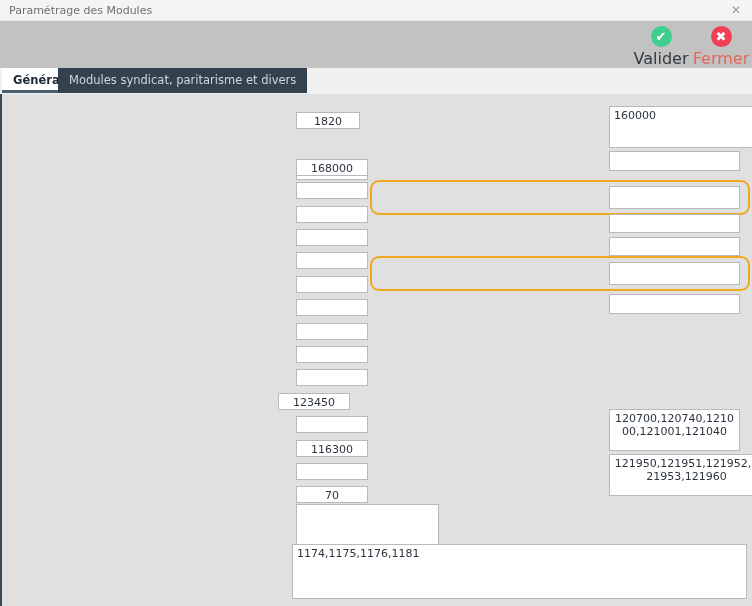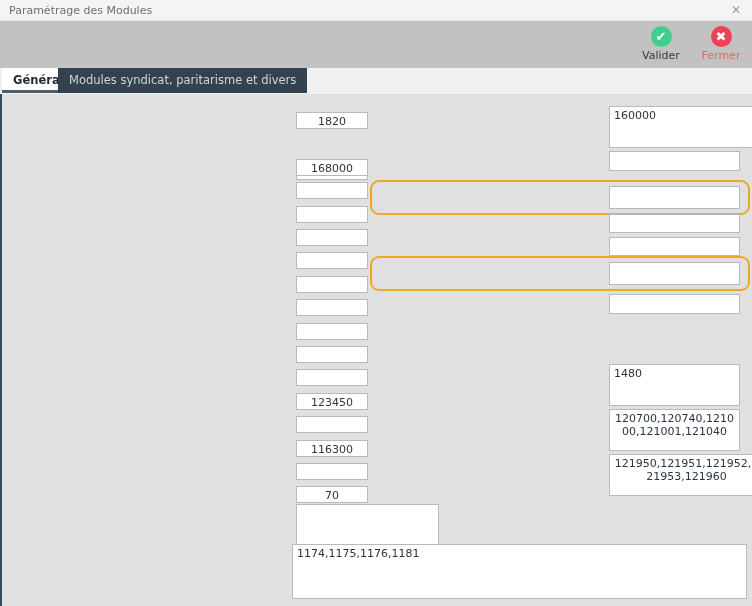--- a/index.html
+++ b/index.html
@@ -46,21 +46,21 @@
     position: absolute; top: 5px;
     width: 62px; text-align: center;
     cursor: pointer;
   }
   .tb-btn .circle {
     width: 21px; height: 21px; border-radius: 50%;
     margin: 0 auto 2px auto;
     color: #ffffff; font-size: 13px; font-weight: bold;
     line-height: 21px; text-align: center;
   }
-  .tb-btn .lbl { font-size: 11px; }
+  .tb-btn .lbl { font-size: 16px; }
   #btn-valider { left: 630px; }
   #btn-valider .circle { background: #3ecf8e; }
   #btn-valider .lbl { color: #333a40; }
   #btn-fermer { left: 690px; }
   #btn-fermer .circle { background: #ef4056; }
   #btn-fermer .lbl { color: #e2685c; }
 
   
   .tabstrip {
     position: absolute; left: 0; top: 68px;
@@ -149,21 +149,21 @@
     </div>
   </div>
 
   <div class="tabstrip">
     <div class="tab active">Général</div>
     <div class="tab inactive">Modules syndicat, paritarisme et divers</div>
   </div>
 
   <div class="panel" id="panel">
       <div class="lbl-left" style="left: 10px; top: 20px;"></div>
-      <div class="fld num" style="left: 294px; top: 18px; width: 72px; height: 17px;">
+      <div class="fld num" style="left: 294px; top: 18px; width: 64px; height: 17px;">
         <span class="v">1820</span>
       </div>
       <div class="lbl-left" style="left: 10px; top: 43.4px;"></div>
       <div class="fld num" style="left: 294px; top: 41.4px; width: 72px; height: 17px; margin-top: 28px;">
         <span class="v">1819</span>
       </div>
       <div class="lbl-left" style="left: 10px; top: 66.8px;"></div>
       <div class="fld num" style="left: 294px; top: 64.8px; width: 72px; height: 17px;">
         <span class="v">168000</span>
       </div>
@@ -197,21 +197,21 @@
       </div>
       <div class="lbl-left" style="left: 10px; top: 254px;"></div>
       <div class="fld num" style="left: 294px; top: 252px; width: 72px; height: 17px;">
         <span class="v"></span>
       </div>
       <div class="lbl-left" style="left: 10px; top: 277.4px;"></div>
       <div class="fld num" style="left: 294px; top: 275.4px; width: 72px; height: 17px;">
         <span class="v"></span>
       </div>
       <div class="lbl-left" style="left: 10px; top: 300.8px;"></div>
-      <div class="fld num" style="left: 294px; top: 298.8px; width: 72px; height: 17px;">
+      <div class="fld num" style="left: 276px; top: 298.8px; width: 72px; height: 17px;">
         <span class="v">123450</span>
       </div>
       <div class="lbl-left" style="left: 10px; top: 324.2px;"></div>
       <div class="fld num" style="left: 294px; top: 322.2px; width: 72px; height: 17px;">
         <span class="v"></span>
       </div>
       <div class="lbl-left" style="left: 10px; top: 347.6px;"></div>
       <div class="fld num" style="left: 294px; top: 345.6px; width: 72px; height: 17px;">
         <span class="v">116300</span>
       </div>
@@ -260,23 +260,20 @@
       <div class="fld num" style="left: 607px; top: 168px; width: 131px; height: 23px;">
         <span class="v"></span>
       </div>
       <div class="ring" style="left: 368px; top: 162px; width: 380px; height: 35px;"></div>
       <div class="lbl-right" style="left: 386px; top: 205px;"></div>
       <div class="fld num" style="left: 607px; top: 200px; width: 131px; height: 20px;">
         <span class="v"></span>
       </div>
       <div class="lbl-right" style="left: 386px; top: 240px;"></div>
       <div class="lbl-right" style="left: 386px; top: 283px;"></div>
-      <div class="fld left" style="left: 607px; top: 270px; width: 131px; height: 42px;">
-        <span class="v">1480</span>
-      </div>
       <div class="lbl-right" style="left: 386px; top: 329px;"></div>
       <div class="fld num" style="left: 607px; top: 315px; width: 131px; height: 42px;">
         <span class="v">120700,120740,121000,121001,121040</span>
       </div>
       <div class="lbl-right" style="left: 386px; top: 374px;"></div>
       <div class="fld num" style="left: 607px; top: 360px; width: 155px; height: 42px;">
         <span class="v">121950,121951,121952,121953,121960</span>
       </div>
       <div class="lbl-right" style="left: 464px; top: 418px;"></div>
     </div>

